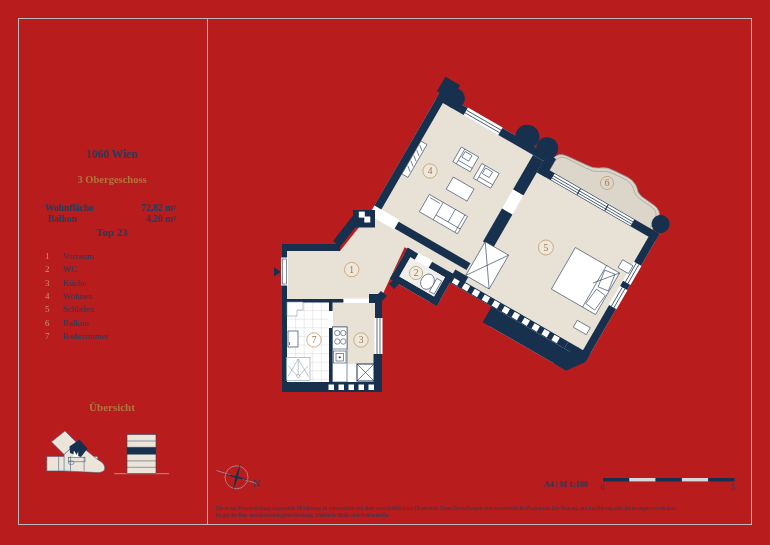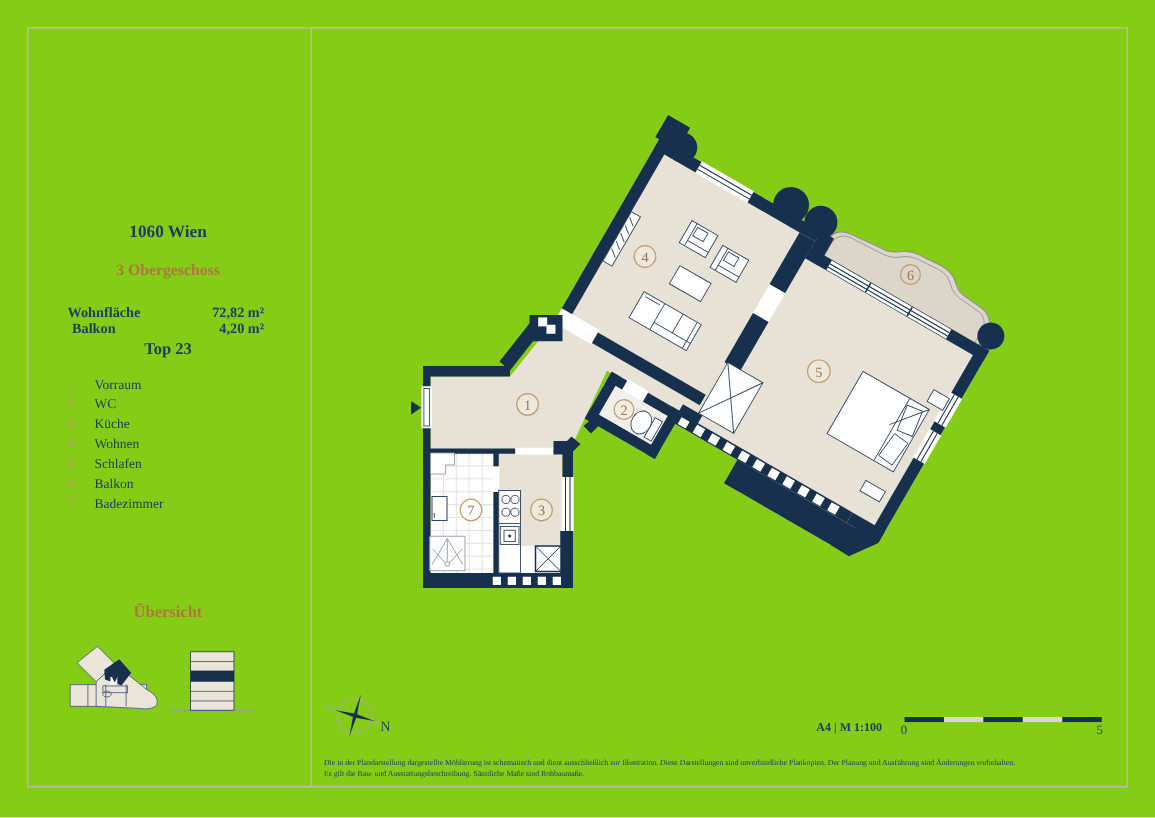--- a/index.html
+++ b/index.html
@@ -1,16 +1,16 @@
 <!DOCTYPE html>
 <html><head>
 <meta charset="utf-8">
 <style>
   html,body{margin:0;padding:0;background:#ffffff;}
-  #page{position:relative;width:770px;height:545px;background:#84cc16;overflow:hidden;}
+  #page{position:relative;width:770px;height:545px;background:#b91c1c;overflow:hidden;}
   svg{position:absolute;top:0;left:0;}
   text{font-family:"Liberation Serif", serif;}
 </style>
 </head>
 <body>
 <div id="page">
 <svg width="770" height="545" viewBox="0 0 770 545">
 
   <rect x="18.5" y="18.5" width="733" height="506" fill="none" stroke="#b8b8b8" stroke-width="1"></rect>
 

